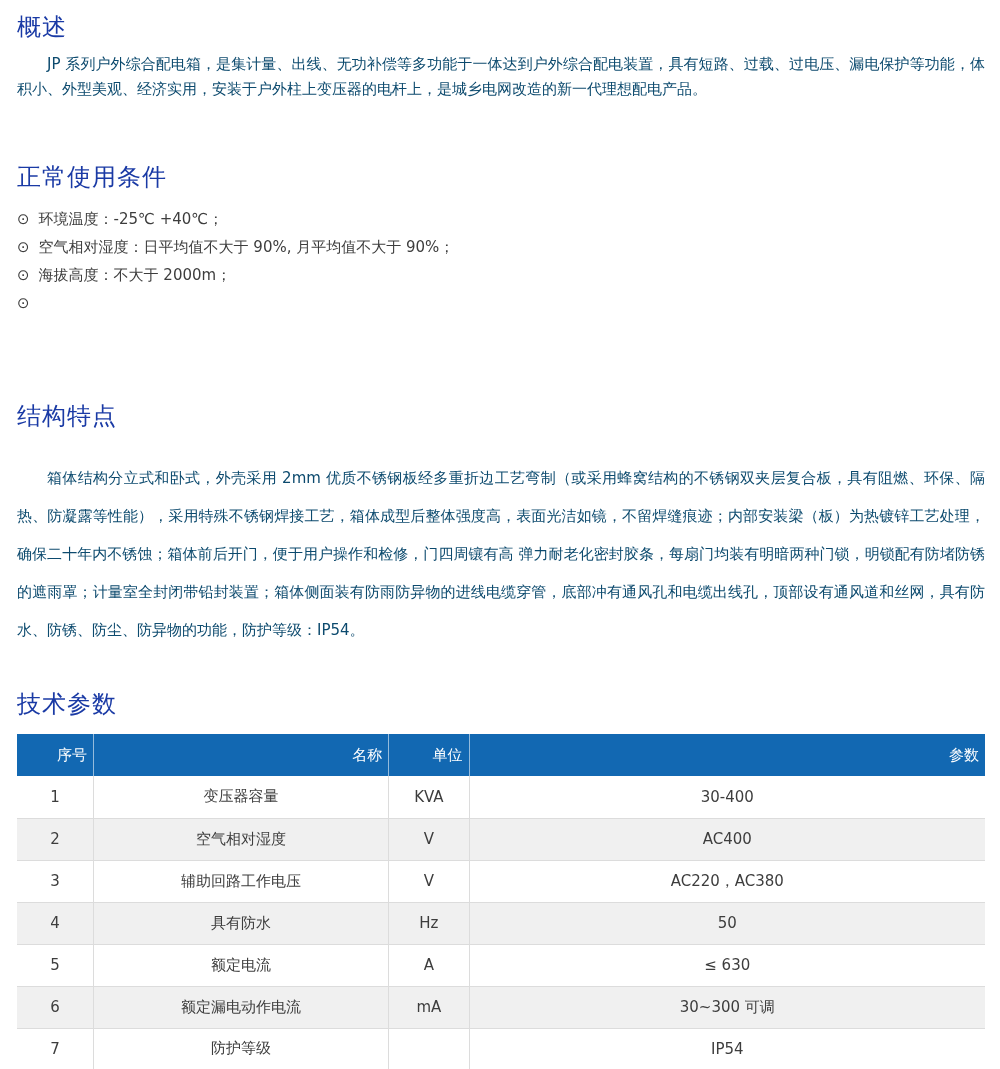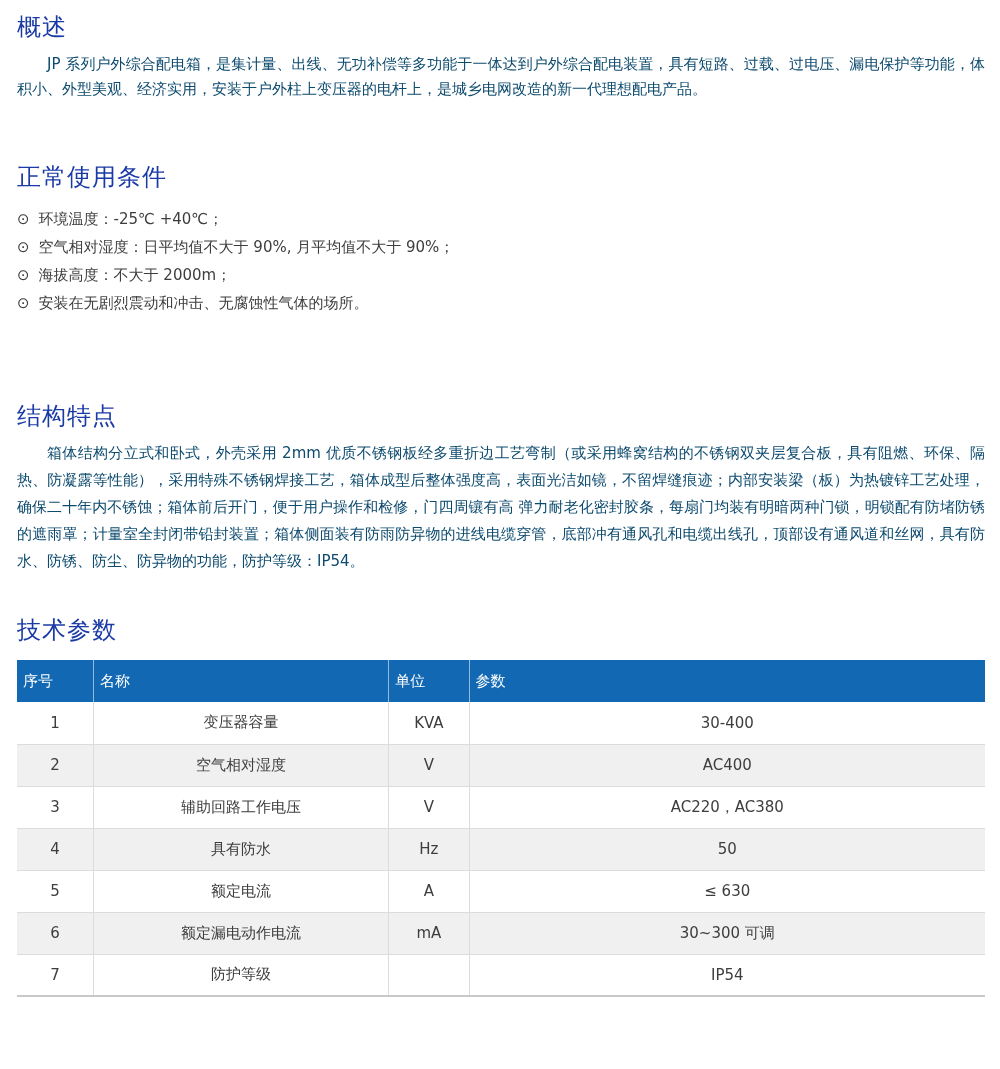--- a/index.html
+++ b/index.html
@@ -45,36 +45,36 @@
     font-size: 15px;
     line-height: 28px;
     color: #3d3d3d;
   }
   .bullet-glyph {
     font-size: 15px;
     color: #3d3d3d;
     flex: 0 0 auto;
   }
   .sec-structure .section-title { margin-top: 84px; }
-  .sec-structure .para { line-height: 27px; margin-top: 9px; }
+  .sec-structure .para { line-height: 38px; margin-top: 28px; }
   .sec-tech .section-title { margin-top: 40px; }
 
   table.params {
     width: 100%;
     border-collapse: collapse;
     margin-top: 15px;
     font-size: 15px;
     table-layout: fixed;
   }
   table.params thead th {
     background: #1268b2;
     color: #ffffff;
     font-weight: normal;
     height: 42px;
-    text-align: left;
+    text-align: right;
     padding: 0 6px;
   }
   table.params thead th:not(:last-child) {
     border-right: 1px solid rgba(255,255,255,0.55);
   }
   table.params tbody td {
     height: 42px;
     text-align: center;
     padding: 0 6px;
     color: #3d3d3d;
@@ -112,21 +112,20 @@
       <li>
         <span class="bullet-glyph">⊙</span>
         <span>空气相对湿度：日平均值不大于 90%, 月平均值不大于 90%；</span>
       </li>
       <li>
         <span class="bullet-glyph">⊙</span>
         <span>海拔高度：不大于 2000m；</span>
       </li>
       <li>
         <span class="bullet-glyph">⊙</span>
-        <span>安装在无剧烈震动和冲击、无腐蚀性气体的场所。</span>
       </li>
     </ul>
   </section>
 
   <section class="sec-structure">
     <h2 class="section-title">结构特点</h2>
     <p class="para">箱体结构分立式和卧式，外壳采用 2mm 优质不锈钢板经多重折边工艺弯制（或采用蜂窝结构的不锈钢双夹层复合板，具有阻燃、环保、隔热、防凝露等性能），采用特殊不锈钢焊接工艺，箱体成型后整体强度高，表面光洁如镜，不留焊缝痕迹；内部安装梁（板）为热镀锌工艺处理，确保二十年内不锈蚀；箱体前后开门，便于用户操作和检修，门四周镶有高 弹力耐老化密封胶条，每扇门均装有明暗两种门锁，明锁配有防堵防锈的遮雨罩；计量室全封闭带铅封装置；箱体侧面装有防雨防异物的进线电缆穿管，底部冲有通风孔和电缆出线孔，顶部设有通风道和丝网，具有防水、防锈、防尘、防异物的功能，防护等级：IP54。</p>
   </section>
 
   <section class="sec-tech">

